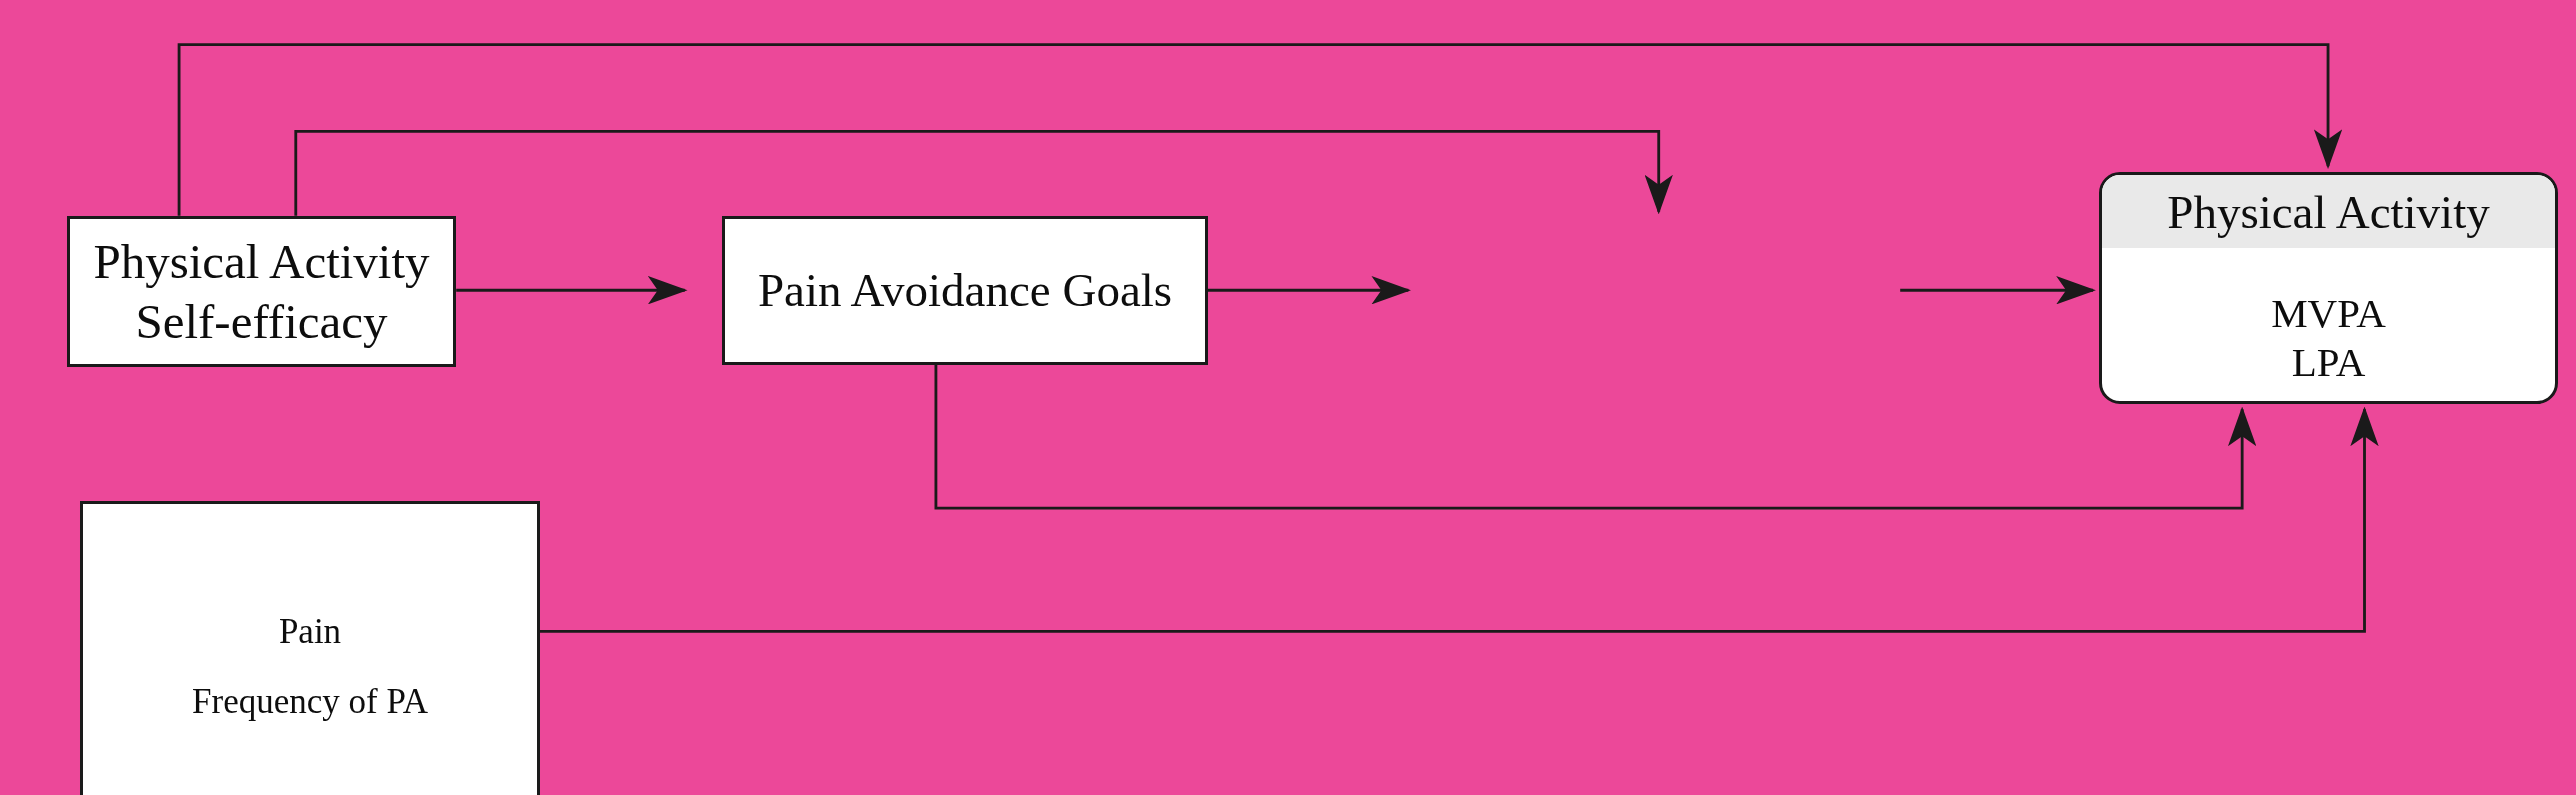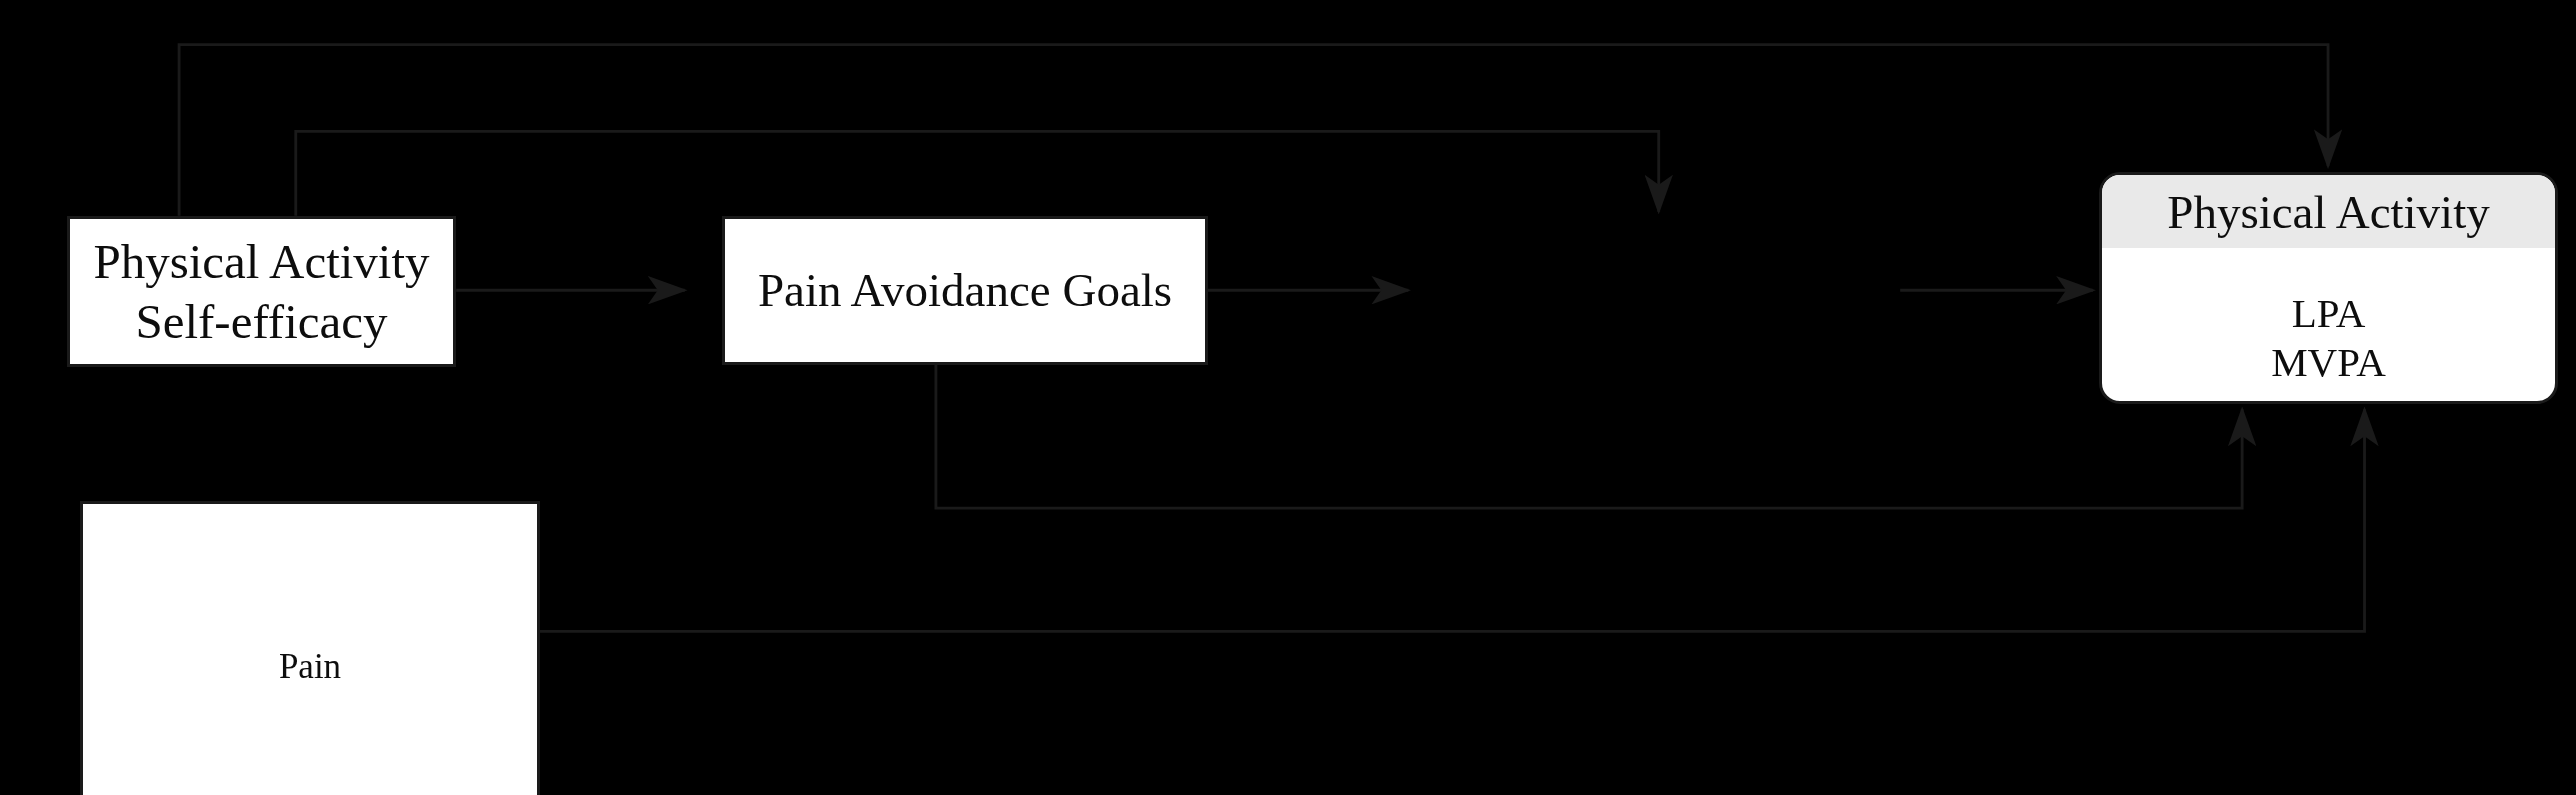--- a/index.html
+++ b/index.html
@@ -4,21 +4,21 @@
 <style>
   html, body {
     margin: 0;
     padding: 0;
     background: #ffffff;
   }
   #canvas {
     position: relative;
     width: 2576px;
     height: 796px;
-    background: #000000;
+    background: #ec4899;
     overflow: hidden;
     font-family: "Liberation Serif", "DejaVu Serif", serif;
     color: #0d0d0d;
   }
   #connector-layer {
     position: absolute;
     left: 0; top: 0;
     width: 2576px;
     height: 796px;
   }
@@ -111,23 +111,24 @@
   <div class="node" id="node-pain-avoidance-goals">
     <span class="line">Pain Avoidance Goals</span>
   </div>
 
 
   <div class="node" id="node-physical-activity">
     <div class="header">
       <span>Physical Activity</span>
     </div>
     <div class="body">
+      <span class="line">MVPA</span>
       <span class="line">LPA</span>
-      <span class="line">MVPA</span>
     </div>
   </div>
 
   <div class="node" id="node-pain-impact">
     <span class="line">Pain</span>
+    <span class="line">Frequency of PA</span>
   </div>
 
 </div>
 
 
 </body></html>

